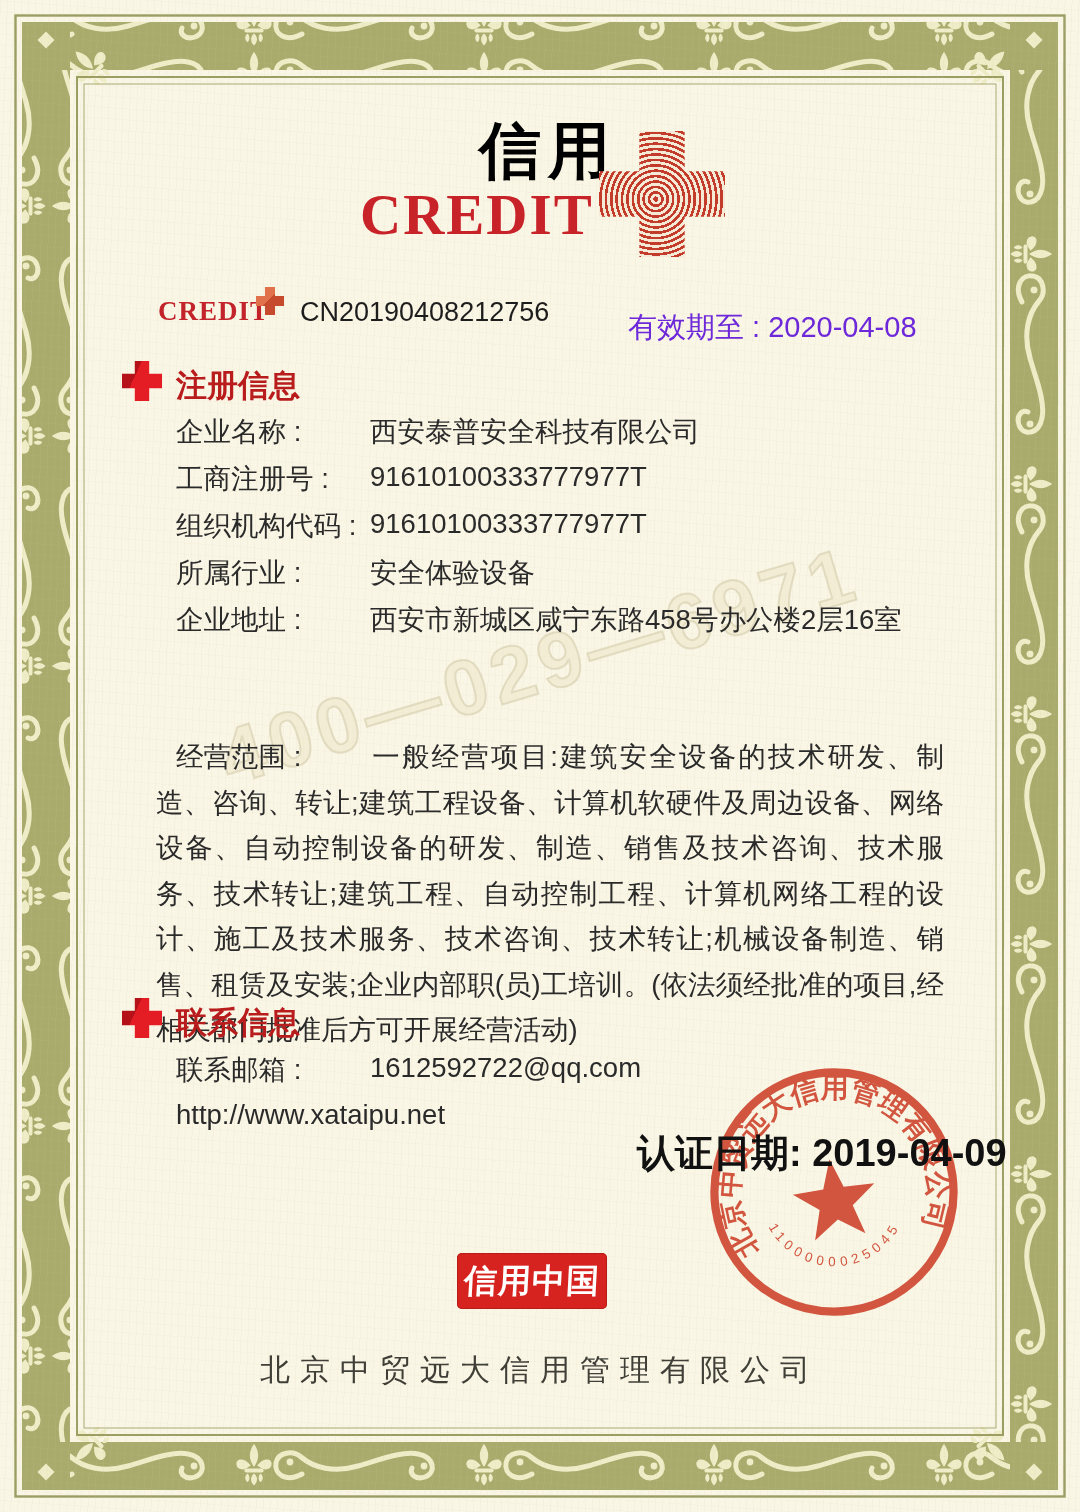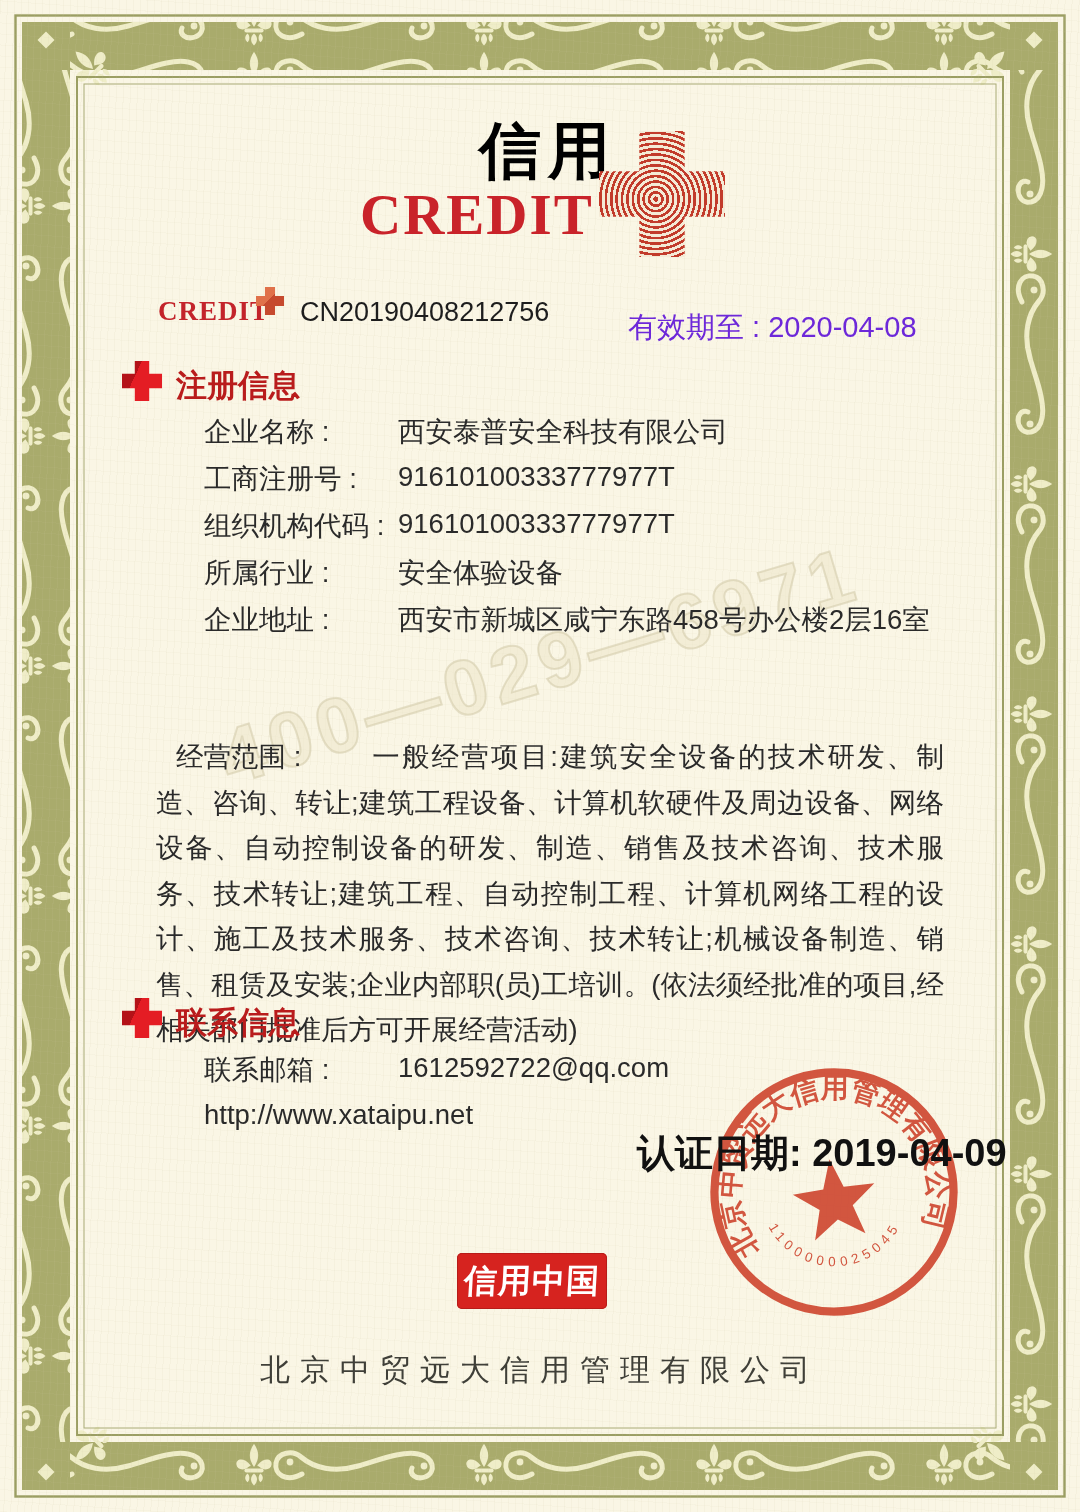--- a/index.html
+++ b/index.html
@@ -42,21 +42,21 @@
     background:linear-gradient(135deg,#e0714a 0 45%,#c64a2e 45%);}
   .cert-no{position:absolute; left:300px; top:297px; font-size:27px; color:#1d1d1d;}
   .validity{position:absolute; left:628px; top:299px; font-size:29px; color:#6d28d9;margin-top:9px;}
   
   .sec-icon{width:40px; height:40px; position:absolute;
     background:linear-gradient(115deg,#b41218 0 34%,#e41d24 34%);}
   .sec-title{position:absolute; font-size:31px; font-weight:bold; color:#b91c1c;}
   .icon-reg{left:122px; top:361px;} .title-reg{left:176px; top:365px;}
   .icon-con{left:122px; top:998px;} .title-con{left:176px; top:1002px;}
   
-  .fields{position:absolute; left:176px; width:790px;margin-left:28px;}
+  .fields{position:absolute; left:176px; width:790px;}
   .fields-reg{top:414px;} .fields-con{top:1052px;}
   .frow{display:flex; height:47px; align-items:flex-start; font-size:27.5px; color:#2a2a2a;}
   .flabel{width:194px; flex:0 0 194px;}
   .fvalue{flex:1;}
   .scope{position:absolute; left:156px; top:734px; width:788px;
     font-size:27.5px; line-height:45.5px; color:#2a2a2a; text-align:justify;}
   .scope .flabel-inline{display:inline-block; width:214px; padding-left:20px; box-sizing:border-box;}
   
   .cert-date{position:absolute; left:637px; top:1128px; font-size:38px; font-weight:bold;
     color:#111; z-index:6;}

